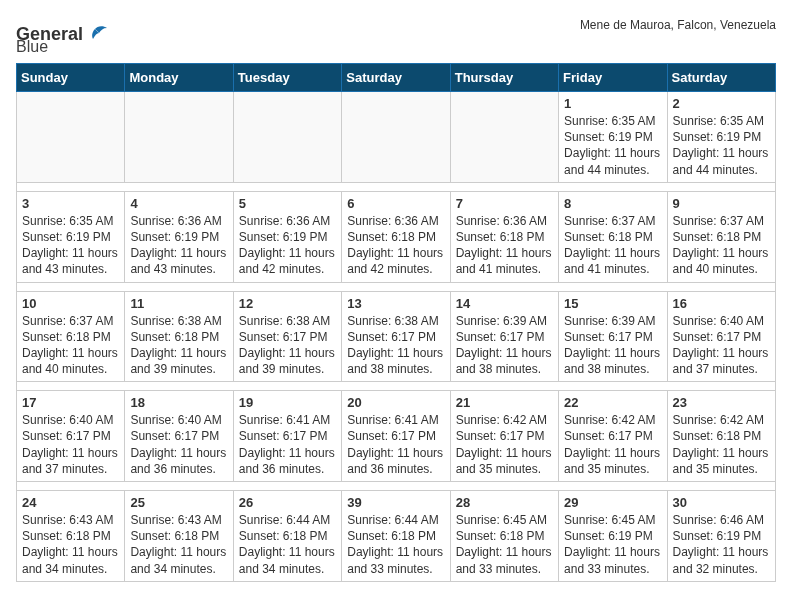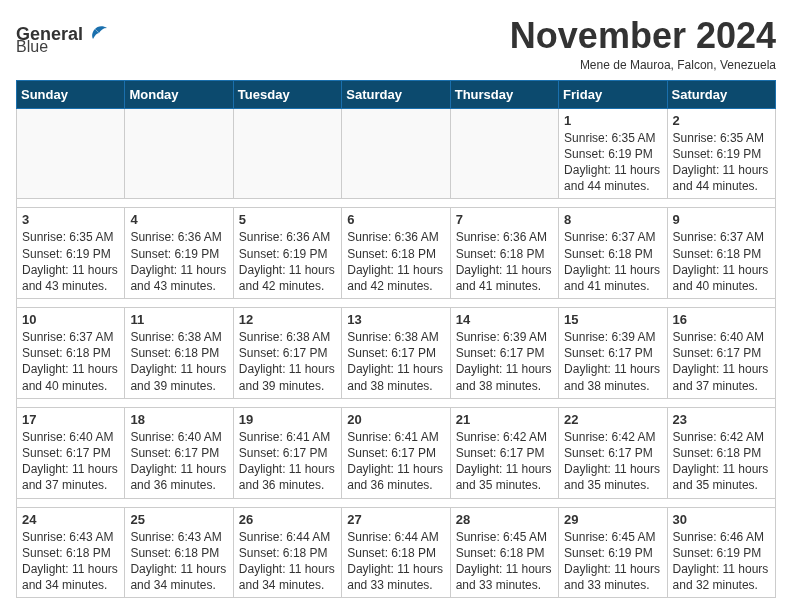--- a/index.html
+++ b/index.html
@@ -98,21 +98,20 @@
         <span class="logo-text-general">General</span>
         <svg width="22" height="18" viewBox="0 0 22 18" style="margin-left:2px;">
           <path d="M10 4 C12 1, 18 0, 22 3 C18 3, 16 5, 14 8 C13 6, 11 5, 10 4Z" fill="#1a6fad"></path>
           <path d="M10 4 C8 6, 6 10, 8 14 C10 10, 12 8, 14 8 C12 6, 11 5, 10 4Z" fill="#1a6fad"></path>
         </svg>
       </div>
       <span class="logo-text-blue" style="margin-top:-4px;">Blue</span>
     </div>
   </div>
   <div class="title-section">
-    <div class="month-title">November 2024</div>
     <div class="location-title">Mene de Mauroa, Falcon, Venezuela</div>
   </div>
 </div>
 
 <table class="calendar">
   <thead>
     <tr>
       <th>Sunday</th>
       <th>Monday</th>
       <th>Tuesday</th>
@@ -299,21 +298,21 @@
 Sunset: 6:18 PM
 Daylight: 11 hours and 34 minutes.</div>
         </td>
         <td>
           <span class="day-number">26</span>
           <div class="day-info">Sunrise: 6:44 AM
 Sunset: 6:18 PM
 Daylight: 11 hours and 34 minutes.</div>
         </td>
         <td>
-          <span class="day-number">27</span>
+          <span class="day-number">39</span>
           <div class="day-info">Sunrise: 6:44 AM
 Sunset: 6:18 PM
 Daylight: 11 hours and 33 minutes.</div>
         </td>
         <td>
           <span class="day-number">28</span>
           <div class="day-info">Sunrise: 6:45 AM
 Sunset: 6:18 PM
 Daylight: 11 hours and 33 minutes.</div>
         </td>

